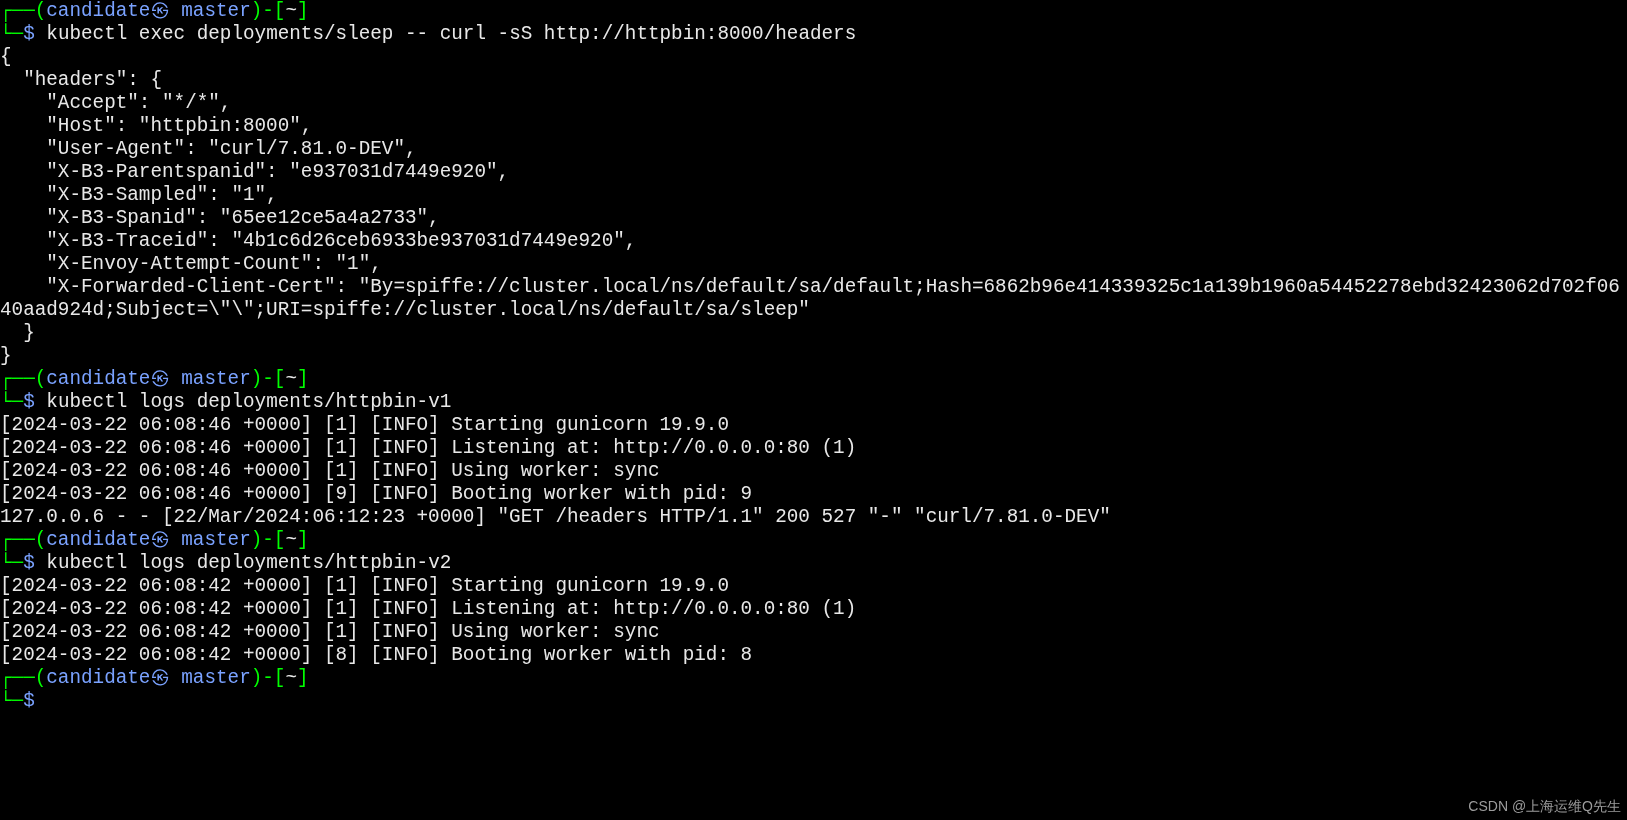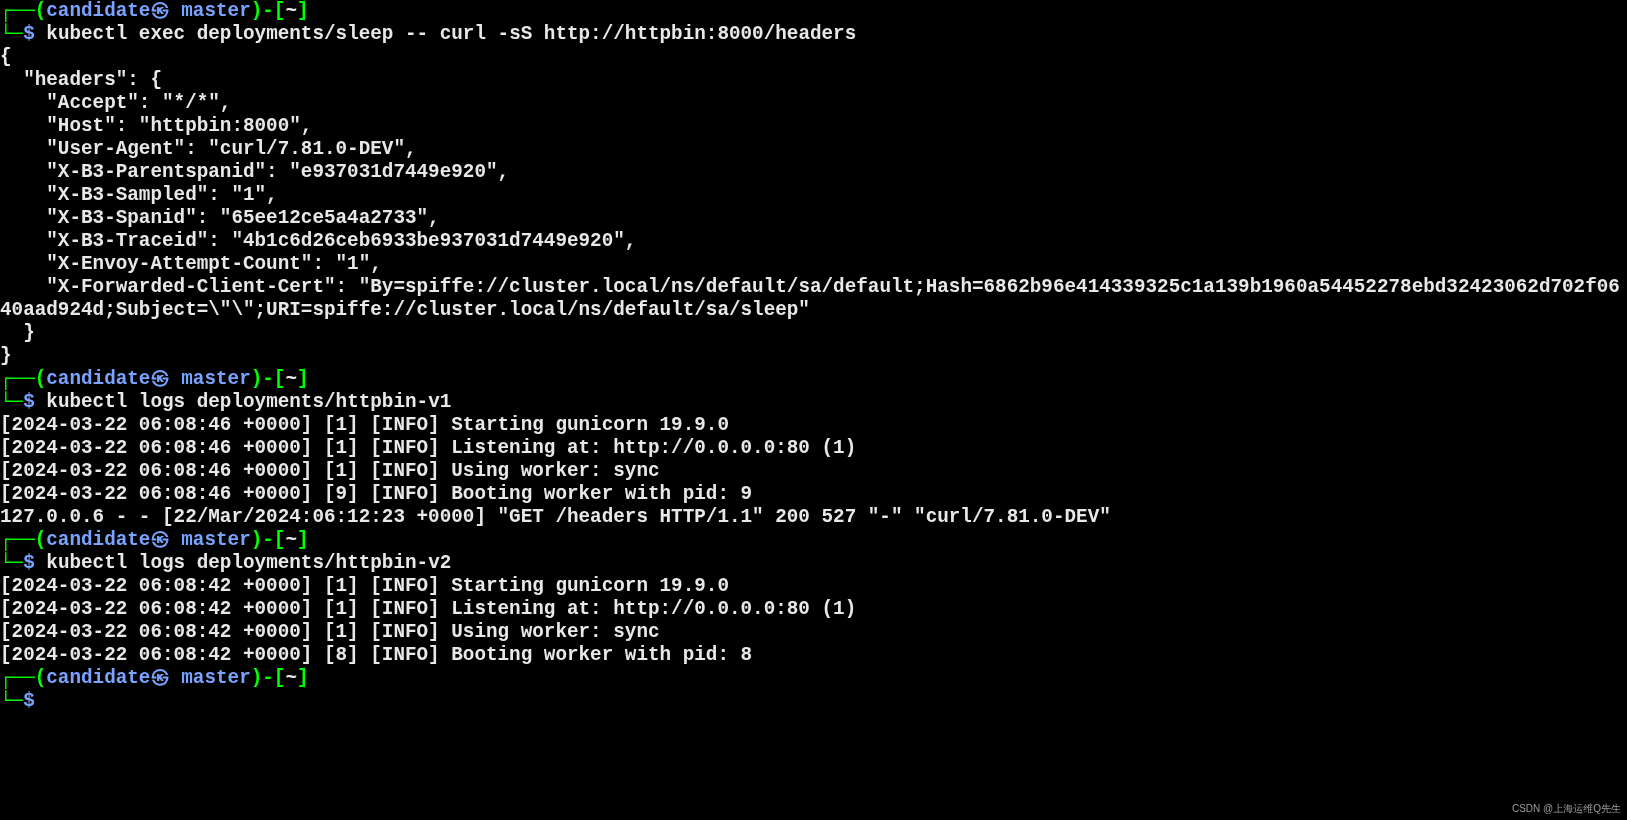--- a/index.html
+++ b/index.html
@@ -15,27 +15,27 @@
     font-size:19.3px;
     line-height:23px;
     color:#e8e8e8;
     white-space:pre;
     letter-spacing:0px;
     padding:0;
   }
   .g{ color:#00ff00; }       
   .b{ color:#7aa2ff; }       
   .w{ color:#e8e8e8; }
-  .line{ display:block;font-weight:bold; }
+  .line{ display:block; }
   .watermark{
     position:absolute;
     right:6px;
     bottom:4px;
     color:#9c9c9c;
     font-family:sans-serif;
-    font-size:10px;
+    font-size:14px;
   }
 </style>
 </head>
 <body>
 
 <div class="terminal" id="term"><span class="line"><span class="g">┌──(</span><span class="b">candidate㉿ master</span><span class="g">)-[</span><span class="w">~</span><span class="g">]</span></span><span class="line"><span class="g">└─</span><span class="b">$</span><span class="w"> kubectl exec deployments/sleep -- curl -sS http://httpbin:8000/headers</span></span><span class="line w">{</span><span class="line w">  "headers": {</span><span class="line w">    "Accept": "*/*",</span><span class="line w">    "Host": "httpbin:8000",</span><span class="line w">    "User-Agent": "curl/7.81.0-DEV",</span><span class="line w">    "X-B3-Parentspanid": "e937031d7449e920",</span><span class="line w">    "X-B3-Sampled": "1",</span><span class="line w">    "X-B3-Spanid": "65ee12ce5a4a2733",</span><span class="line w">    "X-B3-Traceid": "4b1c6d26ceb6933be937031d7449e920",</span><span class="line w">    "X-Envoy-Attempt-Count": "1",</span><span class="line w" style="white-space: pre-wrap; word-break: break-all;">    "X-Forwarded-Client-Cert": "By=spiffe://cluster.local/ns/default/sa/default;Hash=6862b96e414339325c1a139b1960a54452278ebd32423062d702f0640aad924d;Subject=\"\";URI=spiffe://cluster.local/ns/default/sa/sleep"</span><span class="line w">  }</span><span class="line w">}</span><span class="line w"></span><span class="line"><span class="g">┌──(</span><span class="b">candidate㉿ master</span><span class="g">)-[</span><span class="w">~</span><span class="g">]</span></span><span class="line"><span class="g">└─</span><span class="b">$</span><span class="w"> kubectl logs deployments/httpbin-v1</span></span><span class="line w">[2024-03-22 06:08:46 +0000] [1] [INFO] Starting gunicorn 19.9.0</span><span class="line w">[2024-03-22 06:08:46 +0000] [1] [INFO] Listening at: http://0.0.0.0:80 (1)</span><span class="line w">[2024-03-22 06:08:46 +0000] [1] [INFO] Using worker: sync</span><span class="line w">[2024-03-22 06:08:46 +0000] [9] [INFO] Booting worker with pid: 9</span><span class="line w">127.0.0.6 - - [22/Mar/2024:06:12:23 +0000] "GET /headers HTTP/1.1" 200 527 "-" "curl/7.81.0-DEV"</span><span class="line w"></span><span class="line"><span class="g">┌──(</span><span class="b">candidate㉿ master</span><span class="g">)-[</span><span class="w">~</span><span class="g">]</span></span><span class="line"><span class="g">└─</span><span class="b">$</span><span class="w"> kubectl logs deployments/httpbin-v2</span></span><span class="line w">[2024-03-22 06:08:42 +0000] [1] [INFO] Starting gunicorn 19.9.0</span><span class="line w">[2024-03-22 06:08:42 +0000] [1] [INFO] Listening at: http://0.0.0.0:80 (1)</span><span class="line w">[2024-03-22 06:08:42 +0000] [1] [INFO] Using worker: sync</span><span class="line w">[2024-03-22 06:08:42 +0000] [8] [INFO] Booting worker with pid: 8</span><span class="line w"></span><span class="line"><span class="g">┌──(</span><span class="b">candidate㉿ master</span><span class="g">)-[</span><span class="w">~</span><span class="g">]</span></span><span class="line"><span class="g">└─</span><span class="b">$</span><span class="w"></span></span></div>
 <div class="watermark">CSDN @上海运维Q先生</div>
 
 </body></html>

